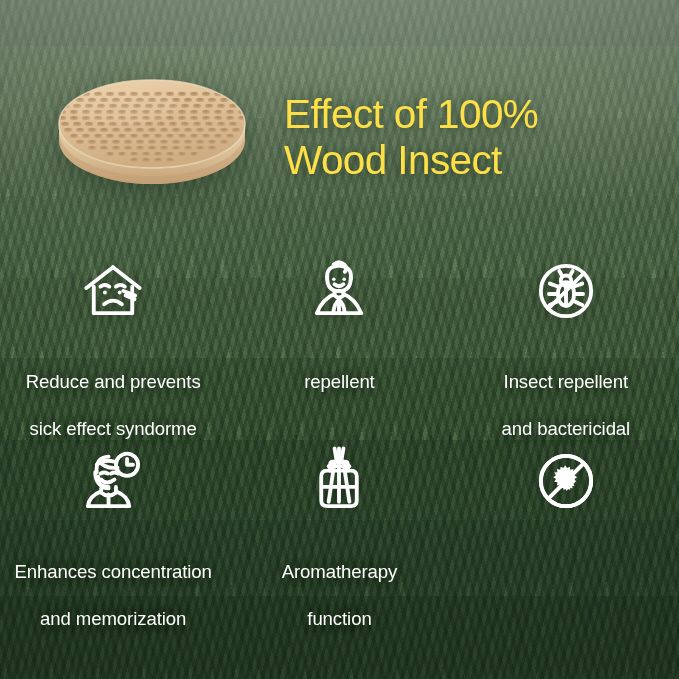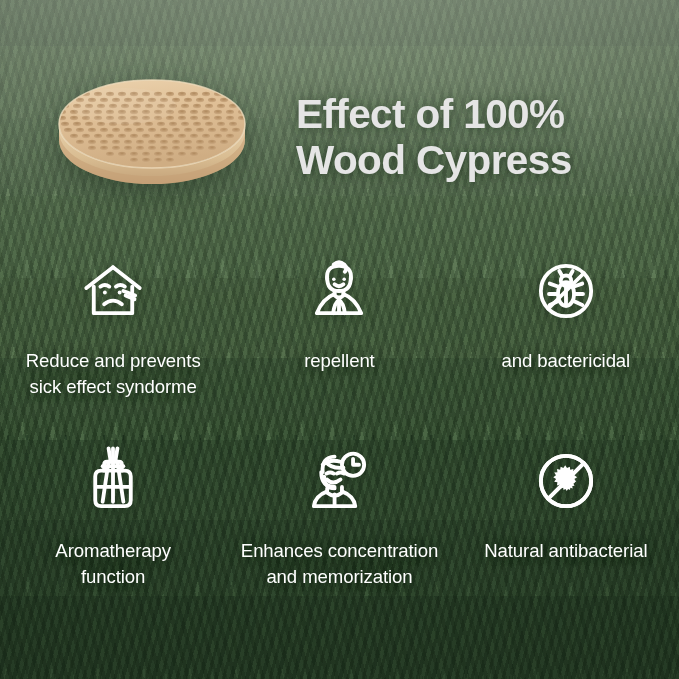--- a/index.html
+++ b/index.html
@@ -109,27 +109,27 @@
         rgba(150,175,145,.00) 64%);
     mix-blend-mode: screen;
   }
   .softtop {
     background: linear-gradient(to bottom, rgba(233,238,226,.20), rgba(233,238,226,0) 30%);
   }
 
   
   .headline {
     position: absolute;
-    left: 296px;
+    left: 284px;
     top: 64px;
     width: 376px;
-    color: #e5e5e5;
+    color: #fde047;
     font-size: 40.5px;
     line-height: 46px;
-    font-weight: 700;
+    font-weight: 400;
     letter-spacing: -0.6px;
     text-shadow: 0 1px 9px rgba(24,44,24,.46), 0 0 22px rgba(24,44,24,.24);
   }
   .headline .hl-line { display: block; white-space: nowrap; }
 
   
   .product {
     position: absolute;
     left: 52px;
     top: 72px;
@@ -179,21 +179,21 @@
     color: #ffffff;
     font-size: 18.6px;
     line-height: 26px;
     font-weight: 400;
     text-align: center;
     letter-spacing: -0.1px;
     text-shadow: 0 1px 7px rgba(22,42,22,.55), 0 0 16px rgba(22,42,22,.30);
     padding: 0 6px;
     max-width: 230px;
   }
-  .flabel .ln { display: block; white-space: nowrap; }
+  .flabel .ln { display: block; white-space: nowrap; margin-top: 21px; }
 </style>
 </head>
 <body>
 
 <div id="poster">
 
   <div class="bg-layer bg-base"></div>
 
   <div class="bg-layer">
     <div class="tree-row" style="--w:26px;--c1:rgba(58,84,56,.75);--c2:rgba(88,116,80,.55); top:-10px;  height:120px;"></div>
@@ -426,21 +426,21 @@
         </g>
       </g>
 
       <ellipse cx="100" cy="52" rx="93" ry="44" fill="none" stroke="#efdcbd" stroke-width="1.6" opacity=".8"></ellipse>
       <ellipse cx="72" cy="34" rx="52" ry="18" fill="#f3e3c8" opacity=".13"></ellipse>
     </svg>
   </div>
 
   <h1 class="headline">
     <span class="hl-line">Effect of 100%</span>
-    <span class="hl-line">Wood Cypress</span>
+    <span class="hl-line">Wood Insect</span>
   </h1>
 
   <div class="features">
 
     <div class="feature">
       <span class="ficon">
         <svg viewBox="0 0 100 100" aria-hidden="true">
           <path d="M50 18 L86 46"></path>
           <path d="M14 46 L50 18"></path>
           <path d="M24 44 L24 80 L76 80 L76 44"></path>
@@ -493,42 +493,22 @@
             <path d="M39 52 L27 52"></path>
             <path d="M39 62 L28 67"></path>
             <path d="M61 42 L72 38"></path>
             <path d="M61 52 L73 52"></path>
             <path d="M61 62 L72 67"></path>
             <path d="M50 38 L50 68"></path>
           </g>
         </svg>
       </span>
       <div class="flabel">
+        <span class="ln">Insect repellent</span>
         <span class="ln">and bactericidal</span>
-      </div>
-    </div>
-
-    <div class="feature">
-      <span class="ficon">
-        <svg viewBox="0 0 100 100" aria-hidden="true">
-          <path d="M26 44 Q26 36 34 36 L66 36 Q74 36 74 44 L74 76 Q74 84 66 84 L34 84 Q26 84 26 76 Z"></path>
-          <path d="M38 36 L38 28 Q38 24 42 24 L58 24 Q62 24 62 28 L62 36"></path>
-          <path d="M36 30 L64 30"></path>
-          <path d="M47 24 L44 6"></path>
-          <path d="M50 24 L50 6"></path>
-          <path d="M53 24 L56 6"></path>
-          <path d="M44 24 L36 78"></path>
-          <path d="M50 24 L50 78"></path>
-          <path d="M56 24 L64 78"></path>
-          <path d="M28 58 L72 58"></path>
-        </svg>
-      </span>
-      <div class="flabel">
-        <span class="ln">Aromatherapy</span>
-        <span class="ln">function</span>
       </div>
     </div>
 
     <div class="feature">
       <span class="ficon">
         <svg viewBox="0 0 100 100" aria-hidden="true">
           <path d="M28 38 Q26 18 44 17"></path>
           <path d="M26 38 Q26 58 44 58"></path>
           <path d="M28 28 Q38 20 52 24"></path>
           <path d="M32 24 Q40 34 56 32"></path>
@@ -545,27 +525,47 @@
       </span>
       <div class="flabel">
         <span class="ln">Enhances concentration</span>
         <span class="ln">and memorization</span>
       </div>
     </div>
 
     <div class="feature">
       <span class="ficon">
         <svg viewBox="0 0 100 100" aria-hidden="true">
+          <path d="M26 44 Q26 36 34 36 L66 36 Q74 36 74 44 L74 76 Q74 84 66 84 L34 84 Q26 84 26 76 Z"></path>
+          <path d="M38 36 L38 28 Q38 24 42 24 L58 24 Q62 24 62 28 L62 36"></path>
+          <path d="M36 30 L64 30"></path>
+          <path d="M47 24 L44 6"></path>
+          <path d="M50 24 L50 6"></path>
+          <path d="M53 24 L56 6"></path>
+          <path d="M44 24 L36 78"></path>
+          <path d="M50 24 L50 78"></path>
+          <path d="M56 24 L64 78"></path>
+          <path d="M28 58 L72 58"></path>
+        </svg>
+      </span>
+      <div class="flabel">
+        <span class="ln">Aromatherapy</span>
+        <span class="ln">function</span>
+      </div>
+    </div>
+
+    <div class="feature">
+      <span class="ficon">
+        <svg viewBox="0 0 100 100" aria-hidden="true">
           <circle cx="50" cy="50" r="34"></circle>
           <path d="M26 74 L74 26"></path>
           <path class="solidw" d="M42 28 L46 34 L52 31 L53 38 L60 36 L59 43 L66 44 L62 50 L68 54 L62 58 L66 64 L59 65 L60 72 L53 70 L52 77 L46 74 L42 80 L38 74 L32 77 L31 70 L24 72 L25 65 L18 64 L22 58 L16 54 L22 50 L18 44 L25 43 L24 36 L31 38 L32 31 L38 34 Z" transform="translate(8,-6) scale(0.62) translate(24,28)"></path>
           <path class="solidw" d="M42 28 L46 34 L52 31 L53 38 L60 36 L59 43 L66 44 L62 50 L68 54 L62 58 L66 64 L59 65 L60 72 L53 70 L52 77 L46 74 L42 80 L38 74 L32 77 L31 70 L24 72 L25 65 L18 64 L22 58 L16 54 L22 50 L18 44 L25 43 L24 36 L31 38 L32 31 L38 34 Z" transform="translate(22,16) scale(0.44) translate(24,28)"></path>
           <circle cx="50" cy="50" r="34"></circle>
           <path d="M26 74 L74 26"></path>
         </svg>
       </span>
       <div class="flabel">
-        <span class="ln">Natural antibacterial</span>
       </div>
     </div>
 
   </div>
 </div>
 
 </body></html>

